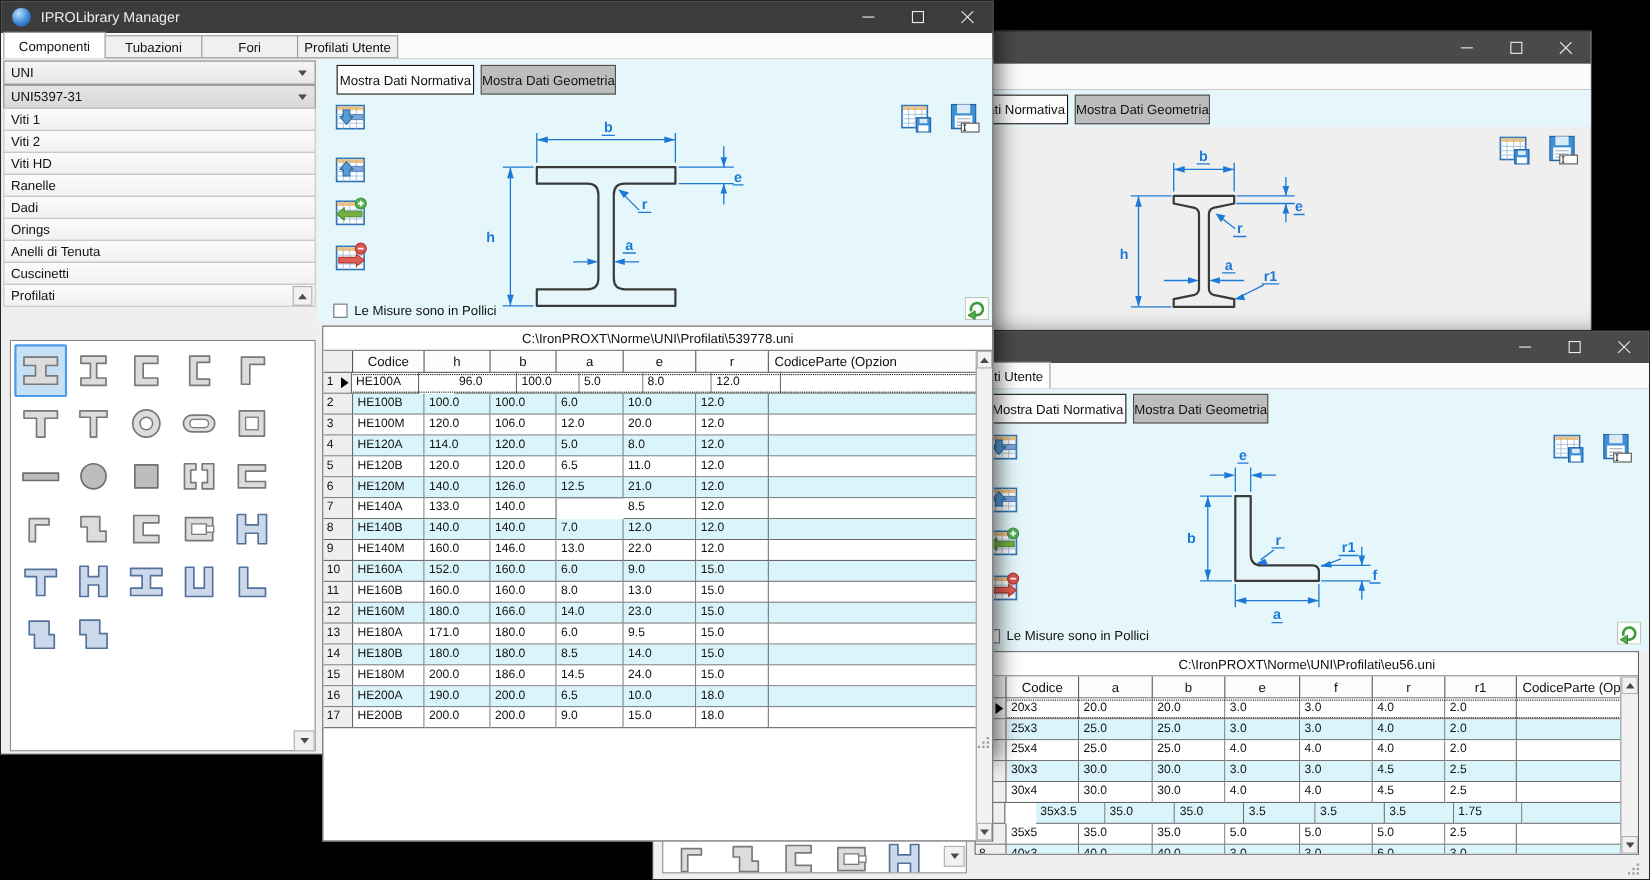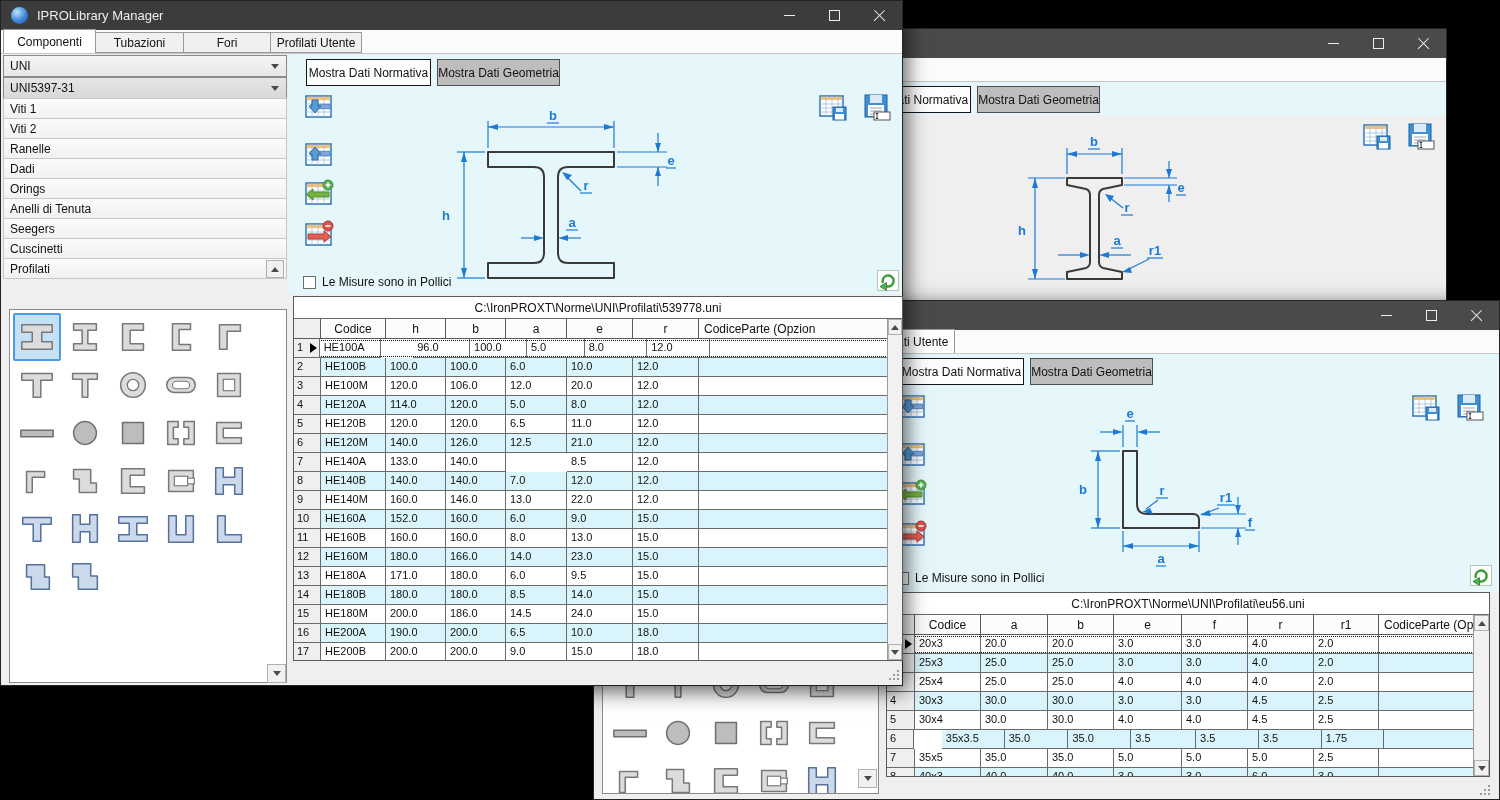--- a/index.html
+++ b/index.html
@@ -567,33 +567,33 @@
       <i class="tri-dn"></i>
     </div>
     <div id="sidelist" style="position:absolute;left:2px;top:98px;width:284px;">
         <div class="sitem">
           <span>Viti 1</span>
         </div>
         <div class="sitem">
           <span>Viti 2</span>
         </div>
         <div class="sitem">
+          <span>Viti HD</span>
+        </div>
+        <div class="sitem">
           <span>Ranelle</span>
         </div>
         <div class="sitem">
           <span>Dadi</span>
         </div>
         <div class="sitem">
           <span>Orings</span>
         </div>
         <div class="sitem">
           <span>Anelli di Tenuta</span>
-        </div>
-        <div class="sitem">
-          <span>Seegers</span>
         </div>
         <div class="sitem">
           <span>Cuscinetti</span>
         </div>
         <div class="sitem">
           <span>Profilati</span>
           <div class="sqbtn" style="right: 2px; top: 1px; width: 18px; height: 18px;">
             <i class="tri-up"></i>
           </div>
         </div>
@@ -837,21 +837,21 @@
     <div class="chk" style="left:302px;top:272px;width:220px;height:18px;">
       <span class="box"></span>
       <span>Le Misure sono in Pollici</span>
     </div>
     <div class="ticon" style="left:876px;top:269px;width:22px;height:21px;"><svg width="22" height="21" viewBox="0 0 22 21">
           <rect x=".5" y=".5" width="21" height="20" fill="#fdfdfd" stroke="#b8c8b0"></rect>
           <path d="M6,13 A5.5,5.5 0 1 1 11,16.5 L8,16.5" fill="none" stroke="#3a9c3a" stroke-width="2.4"></path>
           <polygon points="3,16.5 9.5,12.5 9.5,20.5" fill="#4db34d" stroke="#2e7d2e" stroke-width=".8"></polygon>
         </svg></div>
 
-    <div class="tbl" id="t1" style="left:292px;top:295px;width:610px;height:365px;">
+    <div class="tbl" id="t1" style="left:292px;top:295px;width:610px;height:469px;">
       <div class="tbl-path">C:\IronPROXT\Norme\UNI\Profilati\539778.uni</div>
       <div class="tgrid" style="width: 595px;">
           <div class="thead">
             <div class="th rowhdr" style="width: 27px;"></div>
             <div class="th" style="width: 65px;">Codice</div>
             <div class="th" style="width: 60px;">h</div>
             <div class="th" style="width: 60px;">b</div>
             <div class="th" style="width: 61px;">a</div>
             <div class="th" style="width: 66px;">e</div>
             <div class="th" style="width: 66px;">r</div>

